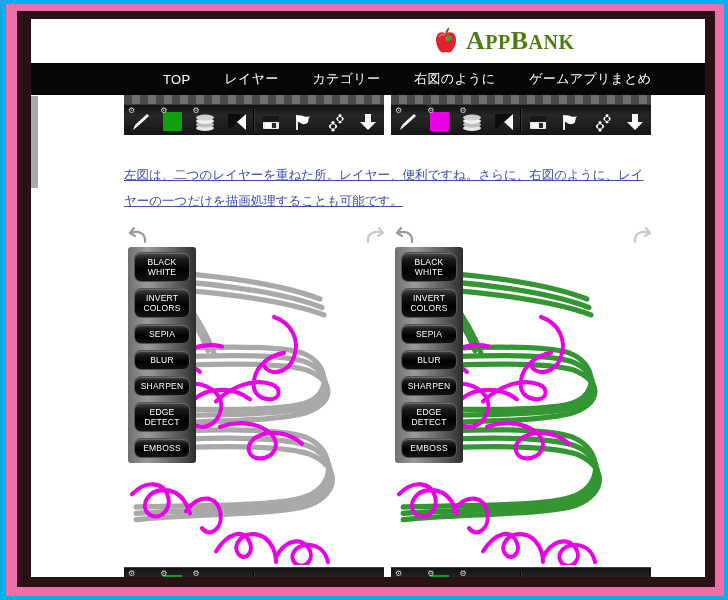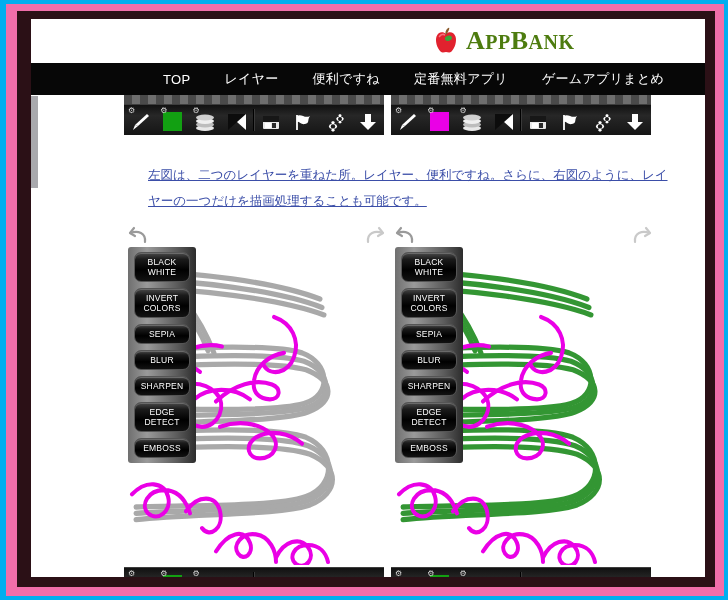--- a/index.html
+++ b/index.html
@@ -62,21 +62,21 @@
     cursor:pointer;letter-spacing:.3px;
   }
 
   
   #content{position:absolute;left:0;top:76px;right:0;bottom:0;background:#fff;}
 
   
   #para{
     position:absolute;left:93px;top:67px;width:530px;
     font-size:12.5px;line-height:26px;color:#3b4ea8;
-    text-decoration:underline;cursor:pointer;margin-left:24px;
+    text-decoration:underline;cursor:pointer;
   }
 
   
   .checker{height:9px;width:100%;
     background:
       repeating-linear-gradient(90deg,#4a4a4a 0 8px,#6e6e6e 8px 16px);
     box-sizing:border-box;}
   .toolbar{
     position:absolute;
     background:linear-gradient(180deg,#111 0%,#272727 35%,#151515 100%);
@@ -143,22 +143,22 @@
                 <path d="M6.5 9.5 C8 7.5 10.5 7 11.5 7.8" stroke="#f4737f" stroke-width="1.6" fill="none" stroke-linecap="round"></path>
               </svg>
             </span>
             <span class="wordmark"><span>A</span><span class="sm">PP</span><span>B</span><span class="sm">ANK</span></span>
           </div>
         </div>
 
         <div id="nav">
           <span class="nav-item">TOP</span>
           <span class="nav-item">レイヤー</span>
-          <span class="nav-item">便利ですね</span>
-          <span class="nav-item">定番無料アプリ</span>
+          <span class="nav-item">カテゴリー</span>
+          <span class="nav-item">右図のように</span>
           <span class="nav-item">ゲームアプリまとめ</span>
 
         </div>
 
         <div id="content">
 
           <div class="checker" style="position:absolute;left:93px;top:0;width:260px;"></div>
           <div class="toolbar" id="tb-tl" style="left:93px;top:9px;width:260px;height:31px;">
               <div class="row">
                 <div class="tool" title="Brush">

